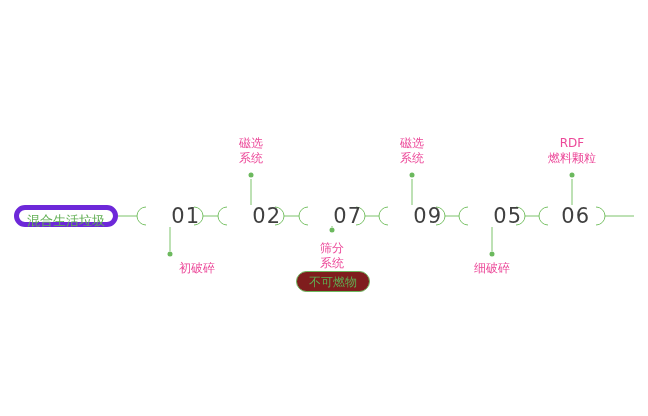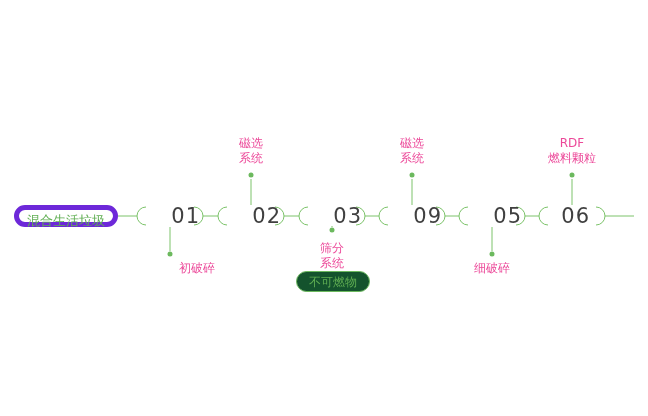--- a/index.html
+++ b/index.html
@@ -37,21 +37,21 @@
     position: absolute;
     left: 296px; top: 271px;
     width: 74px; height: 21px;
     line-height: 21px;
     border: 1px solid #6cb95e;
     border-radius: 11px;
     color: #5fae52;
     font-size: 12px;
     text-align: center;
     box-sizing: border-box;
-    background: #14532d;
+    background: #7f1d1d;
   }
   .num {
     position: absolute;
     top: 204px;
     width: 60px;
     height: 24px;
     line-height: 24px;
     text-align: right;
     font-size: 21px;
     color: #404040;
@@ -127,21 +127,21 @@
       <circle cx="412" cy="175" r="2.5"></circle>
       <circle cx="492" cy="254" r="2.5"></circle>
       <circle cx="572" cy="175" r="2.5"></circle>
     </g>
   </svg>
 
   <div class="start-pill">混合生活垃圾</div>
 
   <div class="num n1">01</div>
   <div class="num n2">02</div>
-  <div class="num n3">03</div>
+  <div class="num n3">07</div>
   <div class="num n4">09</div>
   <div class="num n5">05</div>
   <div class="num n6">06</div>
 
   <div class="lbl l1">初破碎</div>
   <div class="lbl l2">磁选
 系统</div>
   <div class="lbl l3">筛分
 系统</div>
   <div class="lbl l4">磁选

